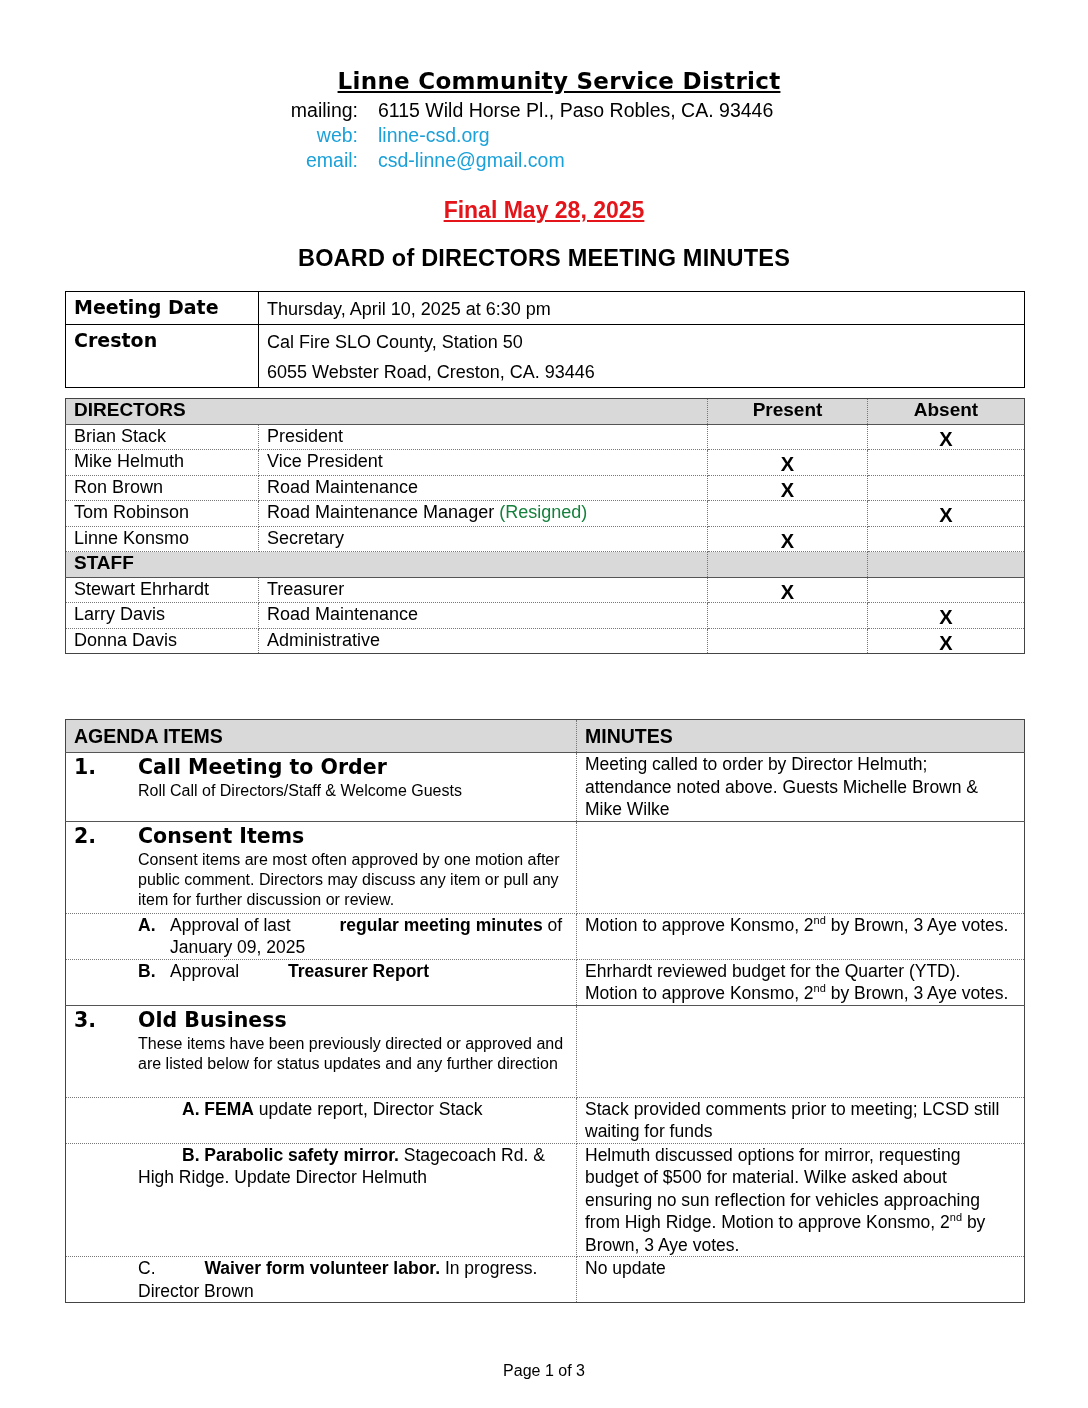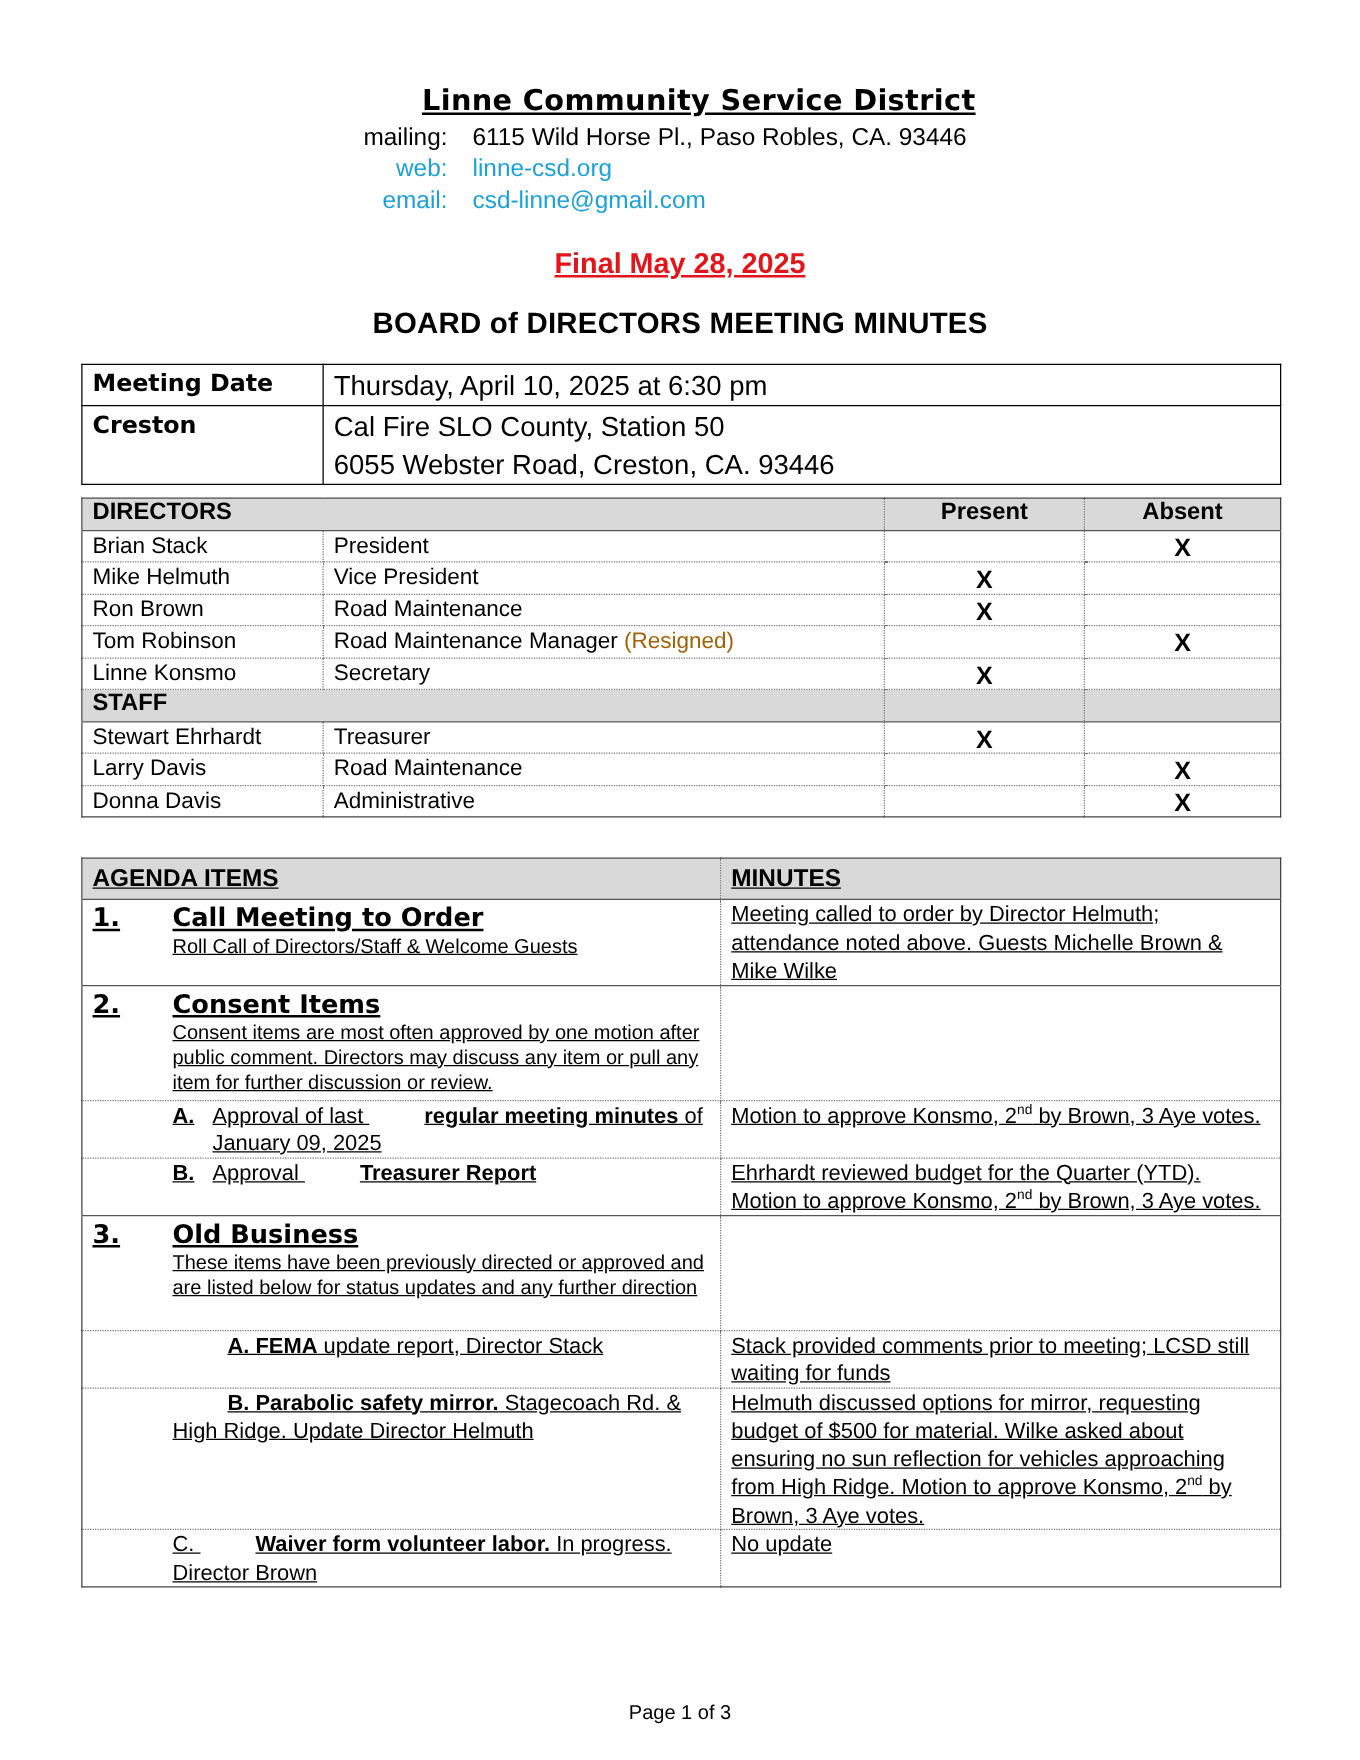--- a/index.html
+++ b/index.html
@@ -16,32 +16,32 @@
   .contact-row { display: flex; }
   .contact-label { width: 88px; text-align: right; padding-right: 20px; }
   .contact-row.blue { color: #1ba1d9; }
   .final { position: absolute; left: 0; top: 197px; width: 1088px; text-align: center;
     color: #e3151a; font-weight: bold; font-size: 23px; text-decoration: underline; }
   .doc-title { position: absolute; left: 0; top: 245px; width: 1088px; text-align: center;
     font-weight: bold; font-size: 23.5px; letter-spacing: 0.2px; }
 
   table { border-collapse: collapse; position: absolute; left: 65px; width: 960px; }
   .meta { top: 291px; border: 1.5px solid #000; }
-  .meta td { border: 1px solid #000; vertical-align: top; font-size: 22px; padding: 2px 8px 0 8px; }
+  .meta td { border: 1px solid #000; vertical-align: top; font-size: 18px; padding: 2px 8px 0 8px; }
   .meta .lbl { width: 176px; font-family: "DejaVu Sans", sans-serif; font-weight: bold; font-size: 19px; padding-top: 4px; }
   .meta .val div { line-height: 30px; height: 30px; }
 
   .att { top: 398px; border: 1.5px solid #444; }
   .att td { font-size: 18px; height: 24.5px; padding: 0 8px; border-bottom: 1px dotted #777; border-right: 1px dotted #777; line-height: 22px; vertical-align: top; }
   .att .hdr td { background: #d9d9d9; font-weight: bold; font-size: 19px; border-bottom: 1.5px solid #555; }
   .att .c1 { width: 176px; } .att .c2 { width: 432px; } .att .c3 { width: 143px; text-align: center; } .att .c4 { text-align: center; }
   .att .mark { font-weight: bold; font-size: 20px; position: relative; top: 3px; }
-  .resigned { color: #a16207; }
-
-  .agenda { top: 686px; border: 1.5px solid #444; text-decoration: underline; }
+  .resigned { color: #15803d; }
+
+  .agenda { top: 719px; border: 1.5px solid #444; }
   .agenda td { vertical-align: top; font-size: 17.5px; line-height: 22.5px; border-right: 1px dotted #777; border-bottom: 1px dotted #777; padding: 0 8px 0 8px; }
   .agenda .hdr td { background: #d9d9d9; font-weight: bold; font-size: 19.5px; height: 30px; line-height: 32px; border-bottom: 1.5px solid #555; }
   .agenda .left { width: 494px; }
   .agenda tr.sec td { border-bottom: 1.5px solid #555; }
   .sec-title { display: flex; font-weight: bold; font-size: 20.5px; line-height: 28px; font-family: "DejaVu Sans", sans-serif; }
   .sec-num { width: 64px; }
   .sec-desc { padding-left: 64px; font-size: 16px; line-height: 20px; }
   .sub { padding-left: 64px; display: flex; }
   .sub-letter { font-weight: bold; width: 32px; flex: none; }
   .sub-plain { padding-left: 64px; }

